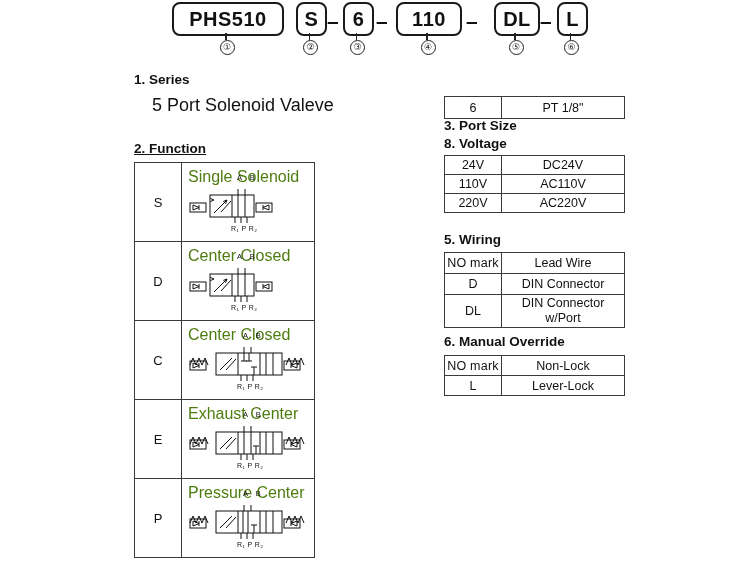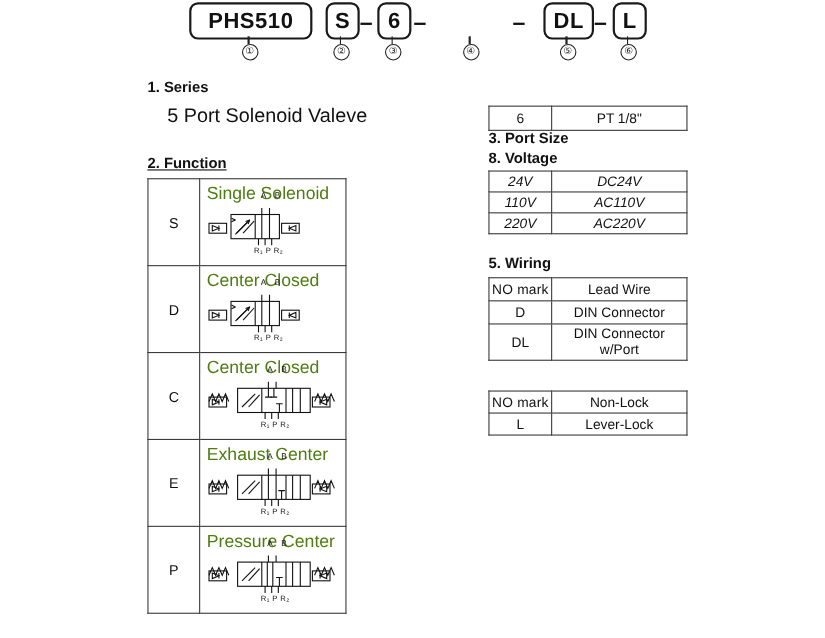--- a/index.html
+++ b/index.html
@@ -53,21 +53,21 @@
   .fn-label{position:absolute;left:6px;top:5px;font-size:16px;color:#4d7c0f;}
   .fn-sym{position:absolute;left:4px;top:22px;}
 
   
   #port-table{left:444px;top:96px;}
   #port-table td{height:21px;}
   #port-table td.c1{width:56px;}
   #port-table td.c2{width:122px;}
 
   #voltage-table{left:444px;top:155px;}
-  #voltage-table td{height:18px;font-style:italic;}
+  #voltage-table td{height:18px;}
   #voltage-table td.c1{width:56px;}
   #voltage-table td.c2{width:122px;}
 
   #wiring-table{left:444px;top:252px;}
   #wiring-table td.c1{width:56px;}
   #wiring-table td.c2{width:122px;}
   #wiring-table td{height:20px;}
   #wiring-table tr.tall td{height:32px;}
   .two-line{display:block;line-height:15px;}
 
@@ -89,20 +89,21 @@
 
   <div class="cbox" style="left: 172px; width: 108px;">PHS510</div>
       <div class="leader" style="left: 225.3px; top: 33px; height: 7px;"></div>
       <div class="cnum" style="left: 219.5px; top: 40px;">①</div>
       <div class="cbox" style="left: 296px; width: 27px;">S</div>
       <div class="leader" style="left: 308.8px; top: 33px; height: 7px;"></div>
       <div class="cnum" style="left: 303px; top: 40px;">②</div>
       <div class="cbox" style="left: 343px; width: 27px;">6</div>
       <div class="leader" style="left: 355.8px; top: 33px; height: 7px;"></div>
       <div class="cnum" style="left: 350px; top: 40px;">③</div>
+      <div class="cbox" style="left: 396px; width: 62px;">110</div>
       <div class="leader" style="left: 426.3px; top: 33px; height: 7px;"></div>
       <div class="cnum" style="left: 420.5px; top: 40px;">④</div>
       <div class="cbox" style="left: 494px; width: 42px;">DL</div>
       <div class="leader" style="left: 514.3px; top: 33px; height: 7px;"></div>
       <div class="cnum" style="left: 508.5px; top: 40px;">⑤</div>
       <div class="cbox" style="left: 557px; width: 27px;">L</div>
       <div class="leader" style="left: 569.8px; top: 33px; height: 7px;"></div>
       <div class="cnum" style="left: 564px; top: 40px;">⑥</div>
       <div class="dash" style="left: 327px;">–</div>
       <div class="dash" style="left: 376px;">–</div>
@@ -341,20 +342,21 @@
         <tr class="tall">
           <td class="c1">DL</td>
           <td class="c2">
             <span class="two-line">DIN    Connector</span>
             <span class="two-line l2">w/Port</span>
           </td>
         </tr>
       </tbody>
   </table>
 
+  <div class="heading" style="left:444px;top:334px;">6. Manual Override</div>
   <table class="grid" id="override-table">
     <tbody>
         <tr>
           <td class="c1 nomark">NO  mark</td>
           <td class="c2">Non-Lock</td>
         </tr>
         <tr>
           <td class="c1">L</td>
           <td class="c2">Lever-Lock</td>
         </tr>

